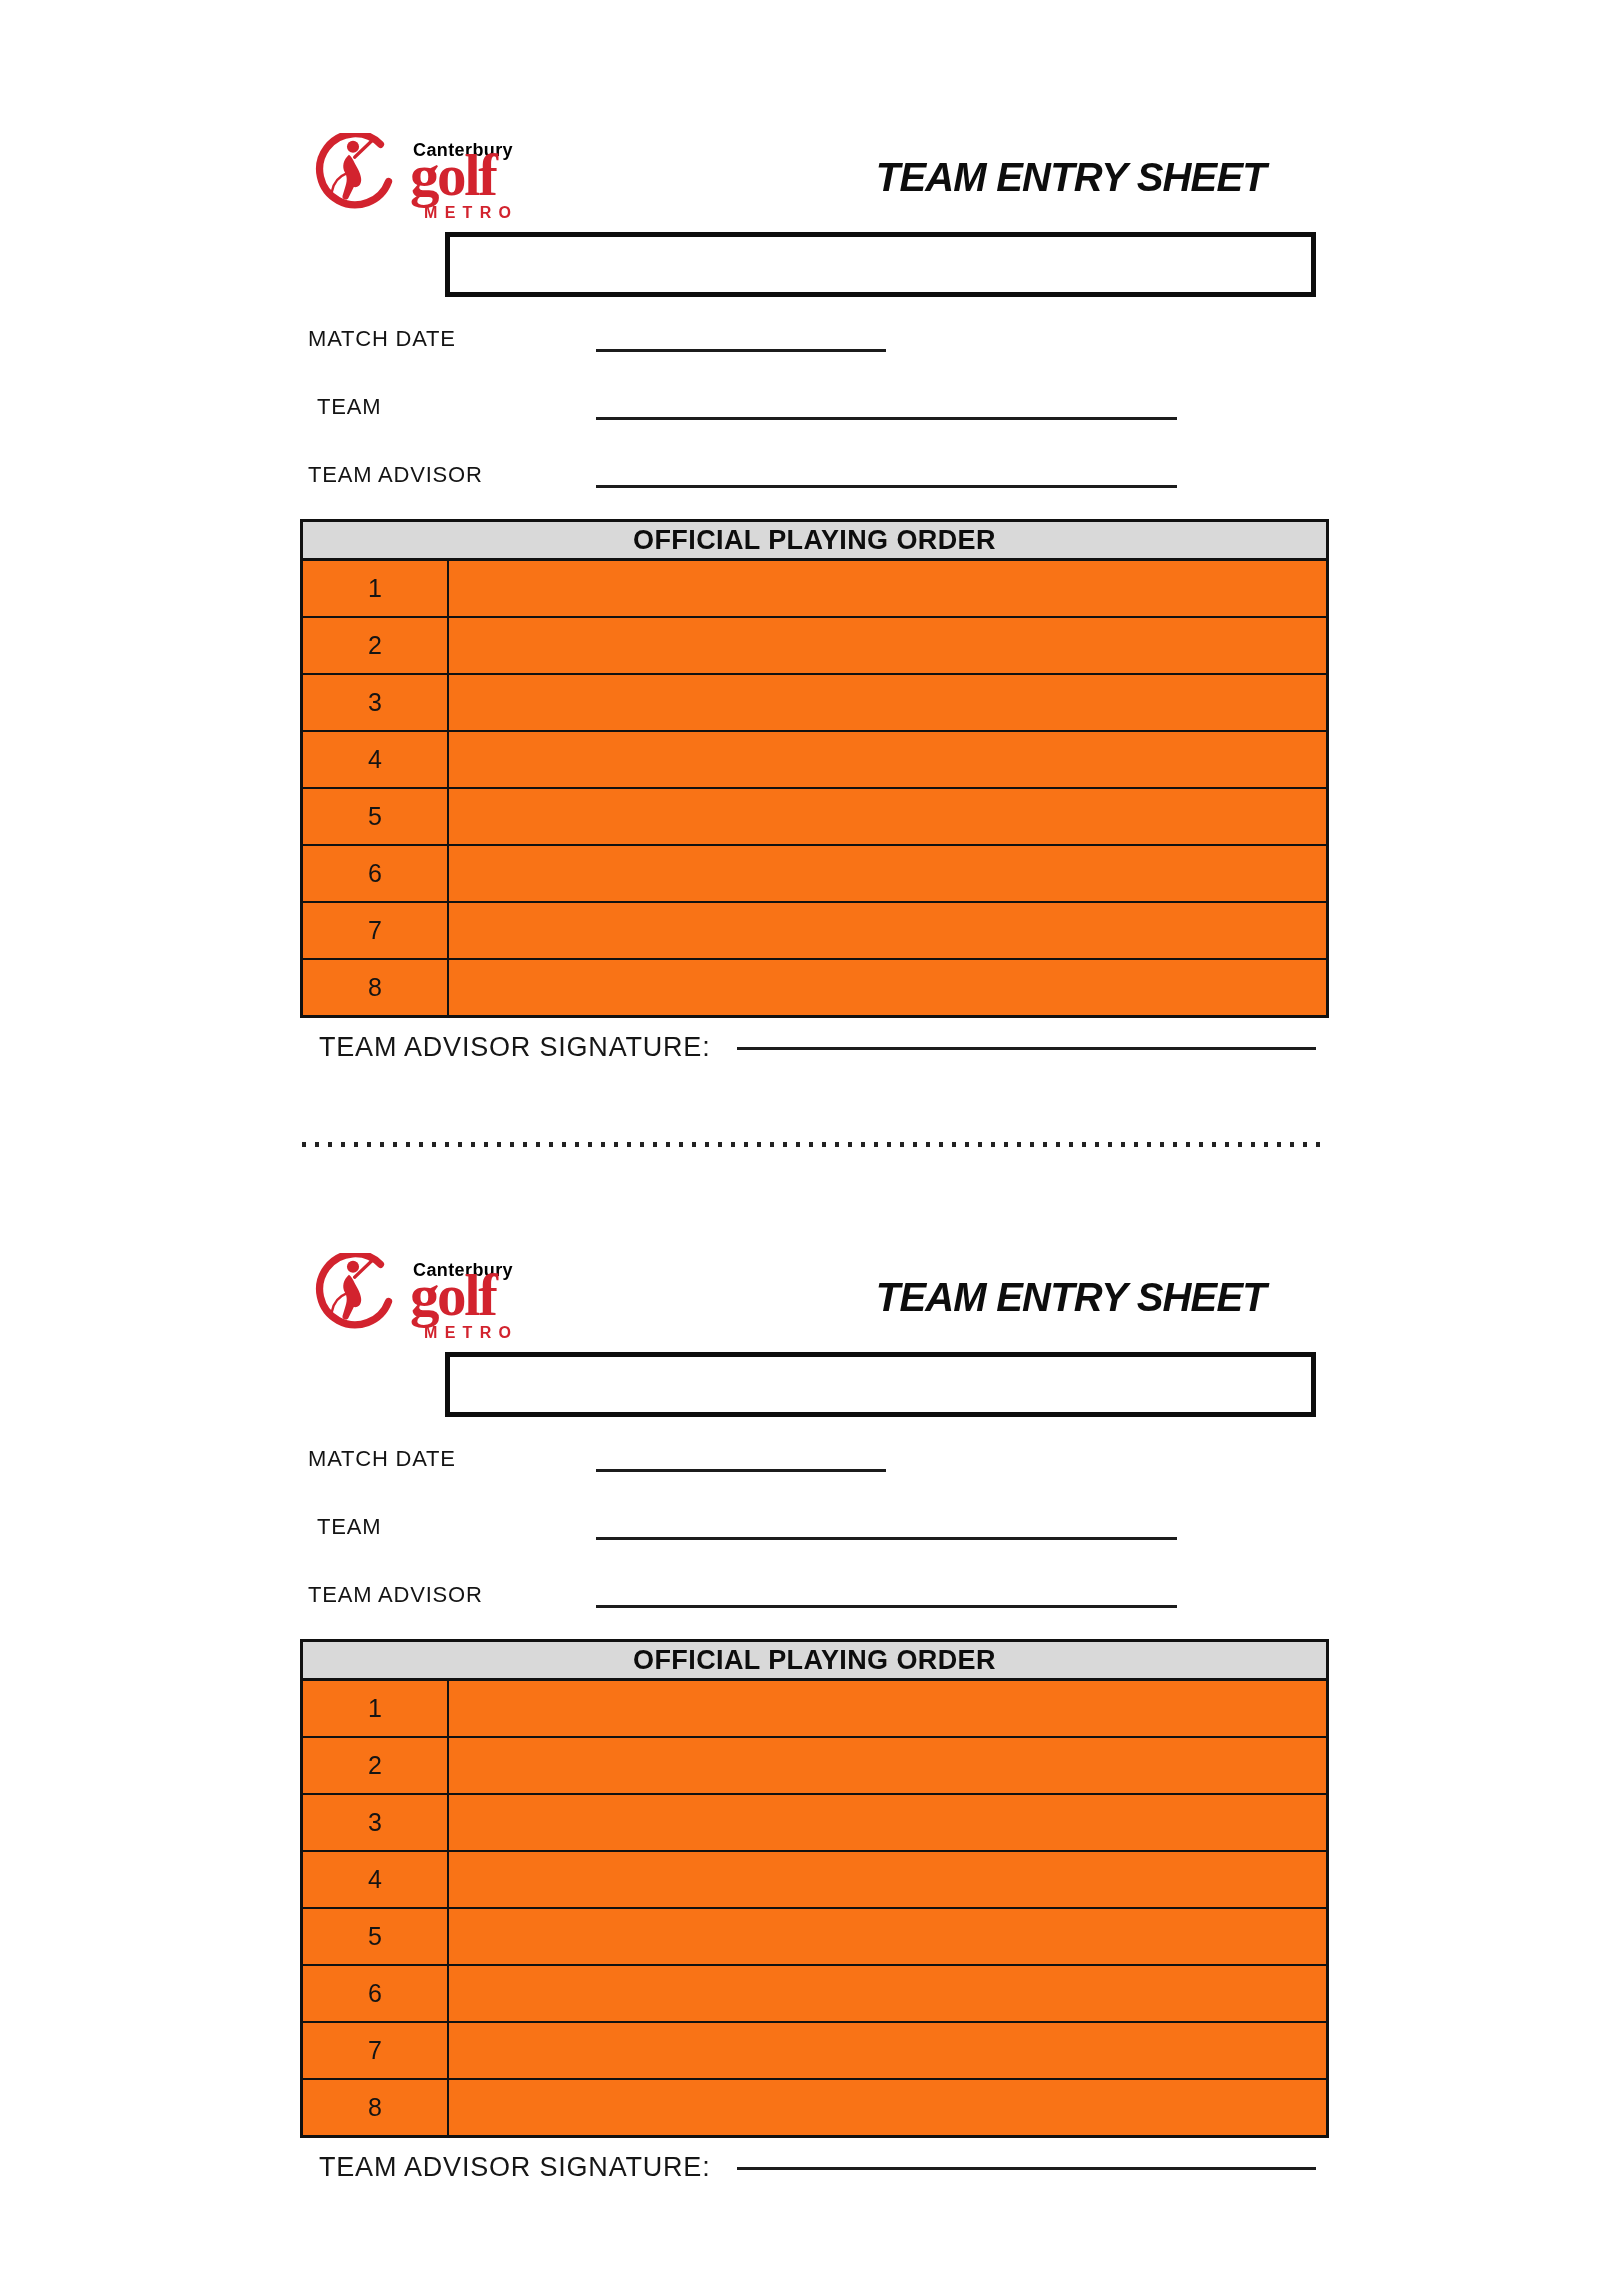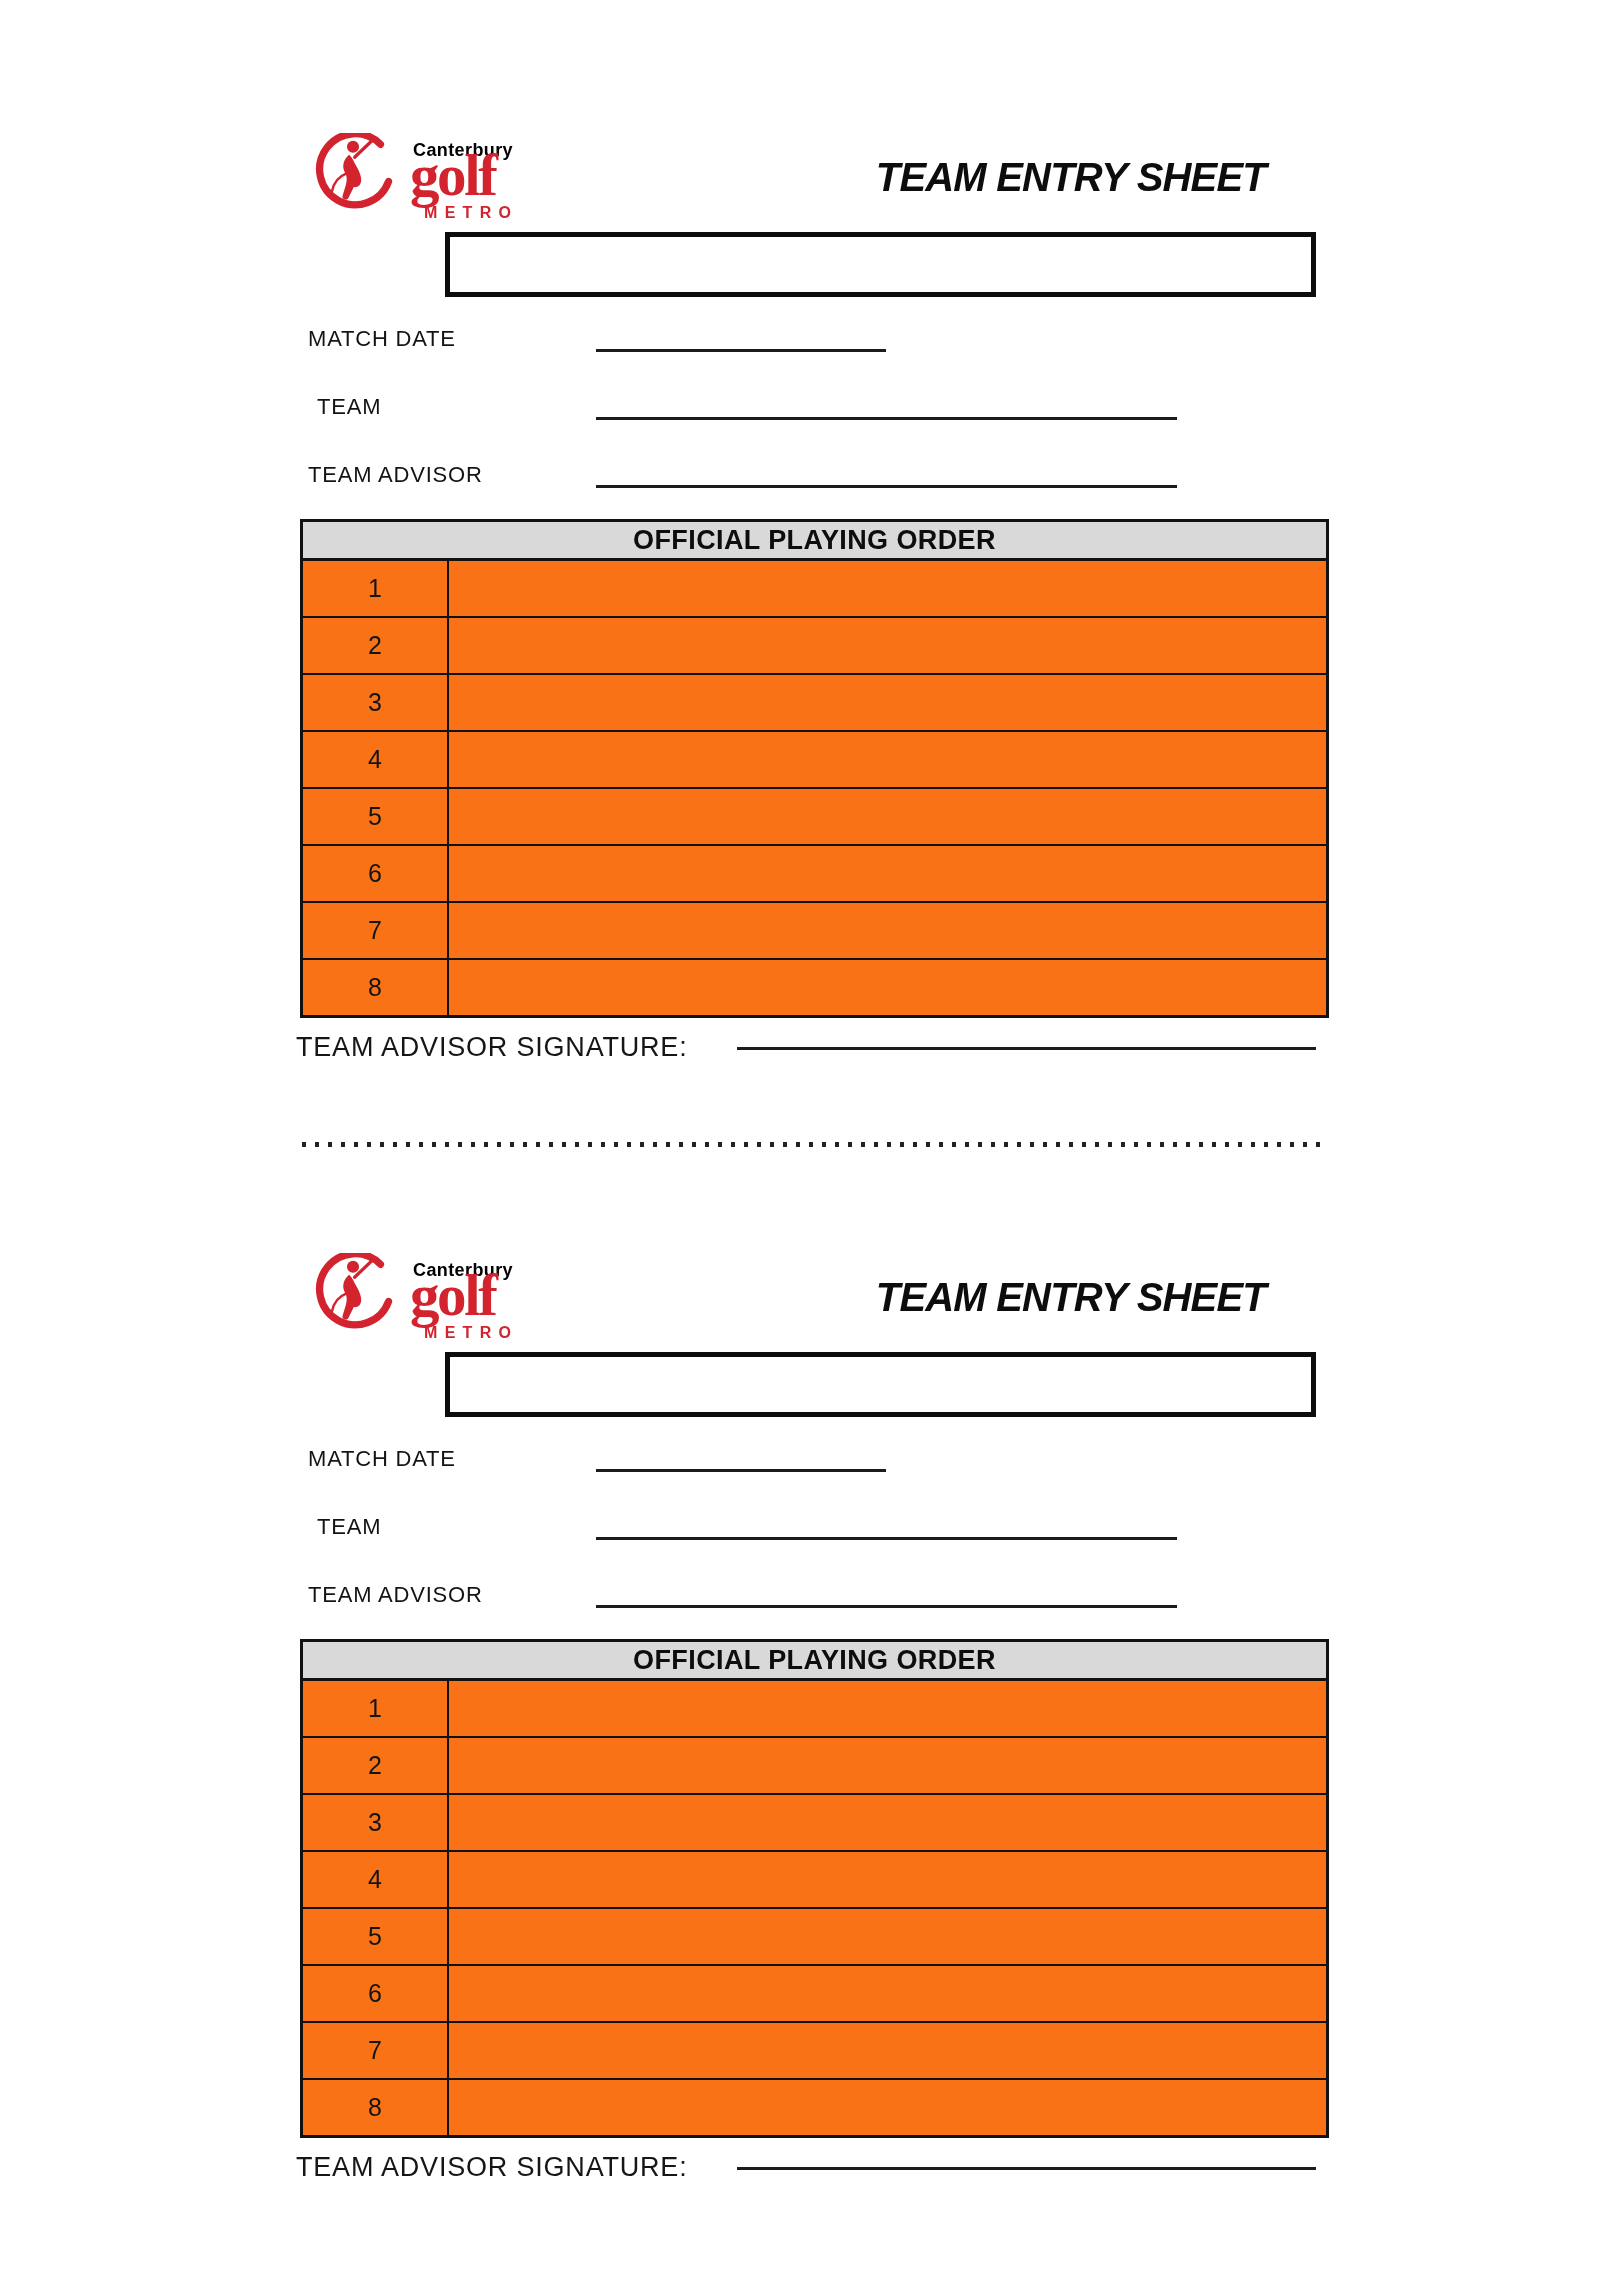--- a/index.html
+++ b/index.html
@@ -64,21 +64,21 @@
   }
   .order-row { display:flex; height:55px; border-bottom:2.4px solid #111111; }
   .order-row:last-child { border-bottom:none; }
   .order-num {
     width:146px; border-right:2.4px solid #111111; box-sizing:border-box;
     display:flex; align-items:center; justify-content:center; font-size:25px; color:#141414;
   }
   .order-entry { flex:1; }
 
   
-  .signature-label { position:absolute; left:296px; top:1032px; font-size:27px; letter-spacing:0.8px; white-space:nowrap; }
+  .signature-label { position:absolute; left:319px; top:1032px; font-size:27px; letter-spacing:0.8px; white-space:nowrap; }
   .signature-line  { position:absolute; left:737px; top:1047px; width:579px; height:0; border-bottom:3.2px solid #1c1c1c; }
 
   
   .dotted-separator {
     position:absolute; left:302px; top:1142px; width:1019px; height:4.9px;
     background:repeating-linear-gradient(90deg,#222222 0 4px, transparent 4px 13px);
   }
 </style>
 </head>
 <body>

